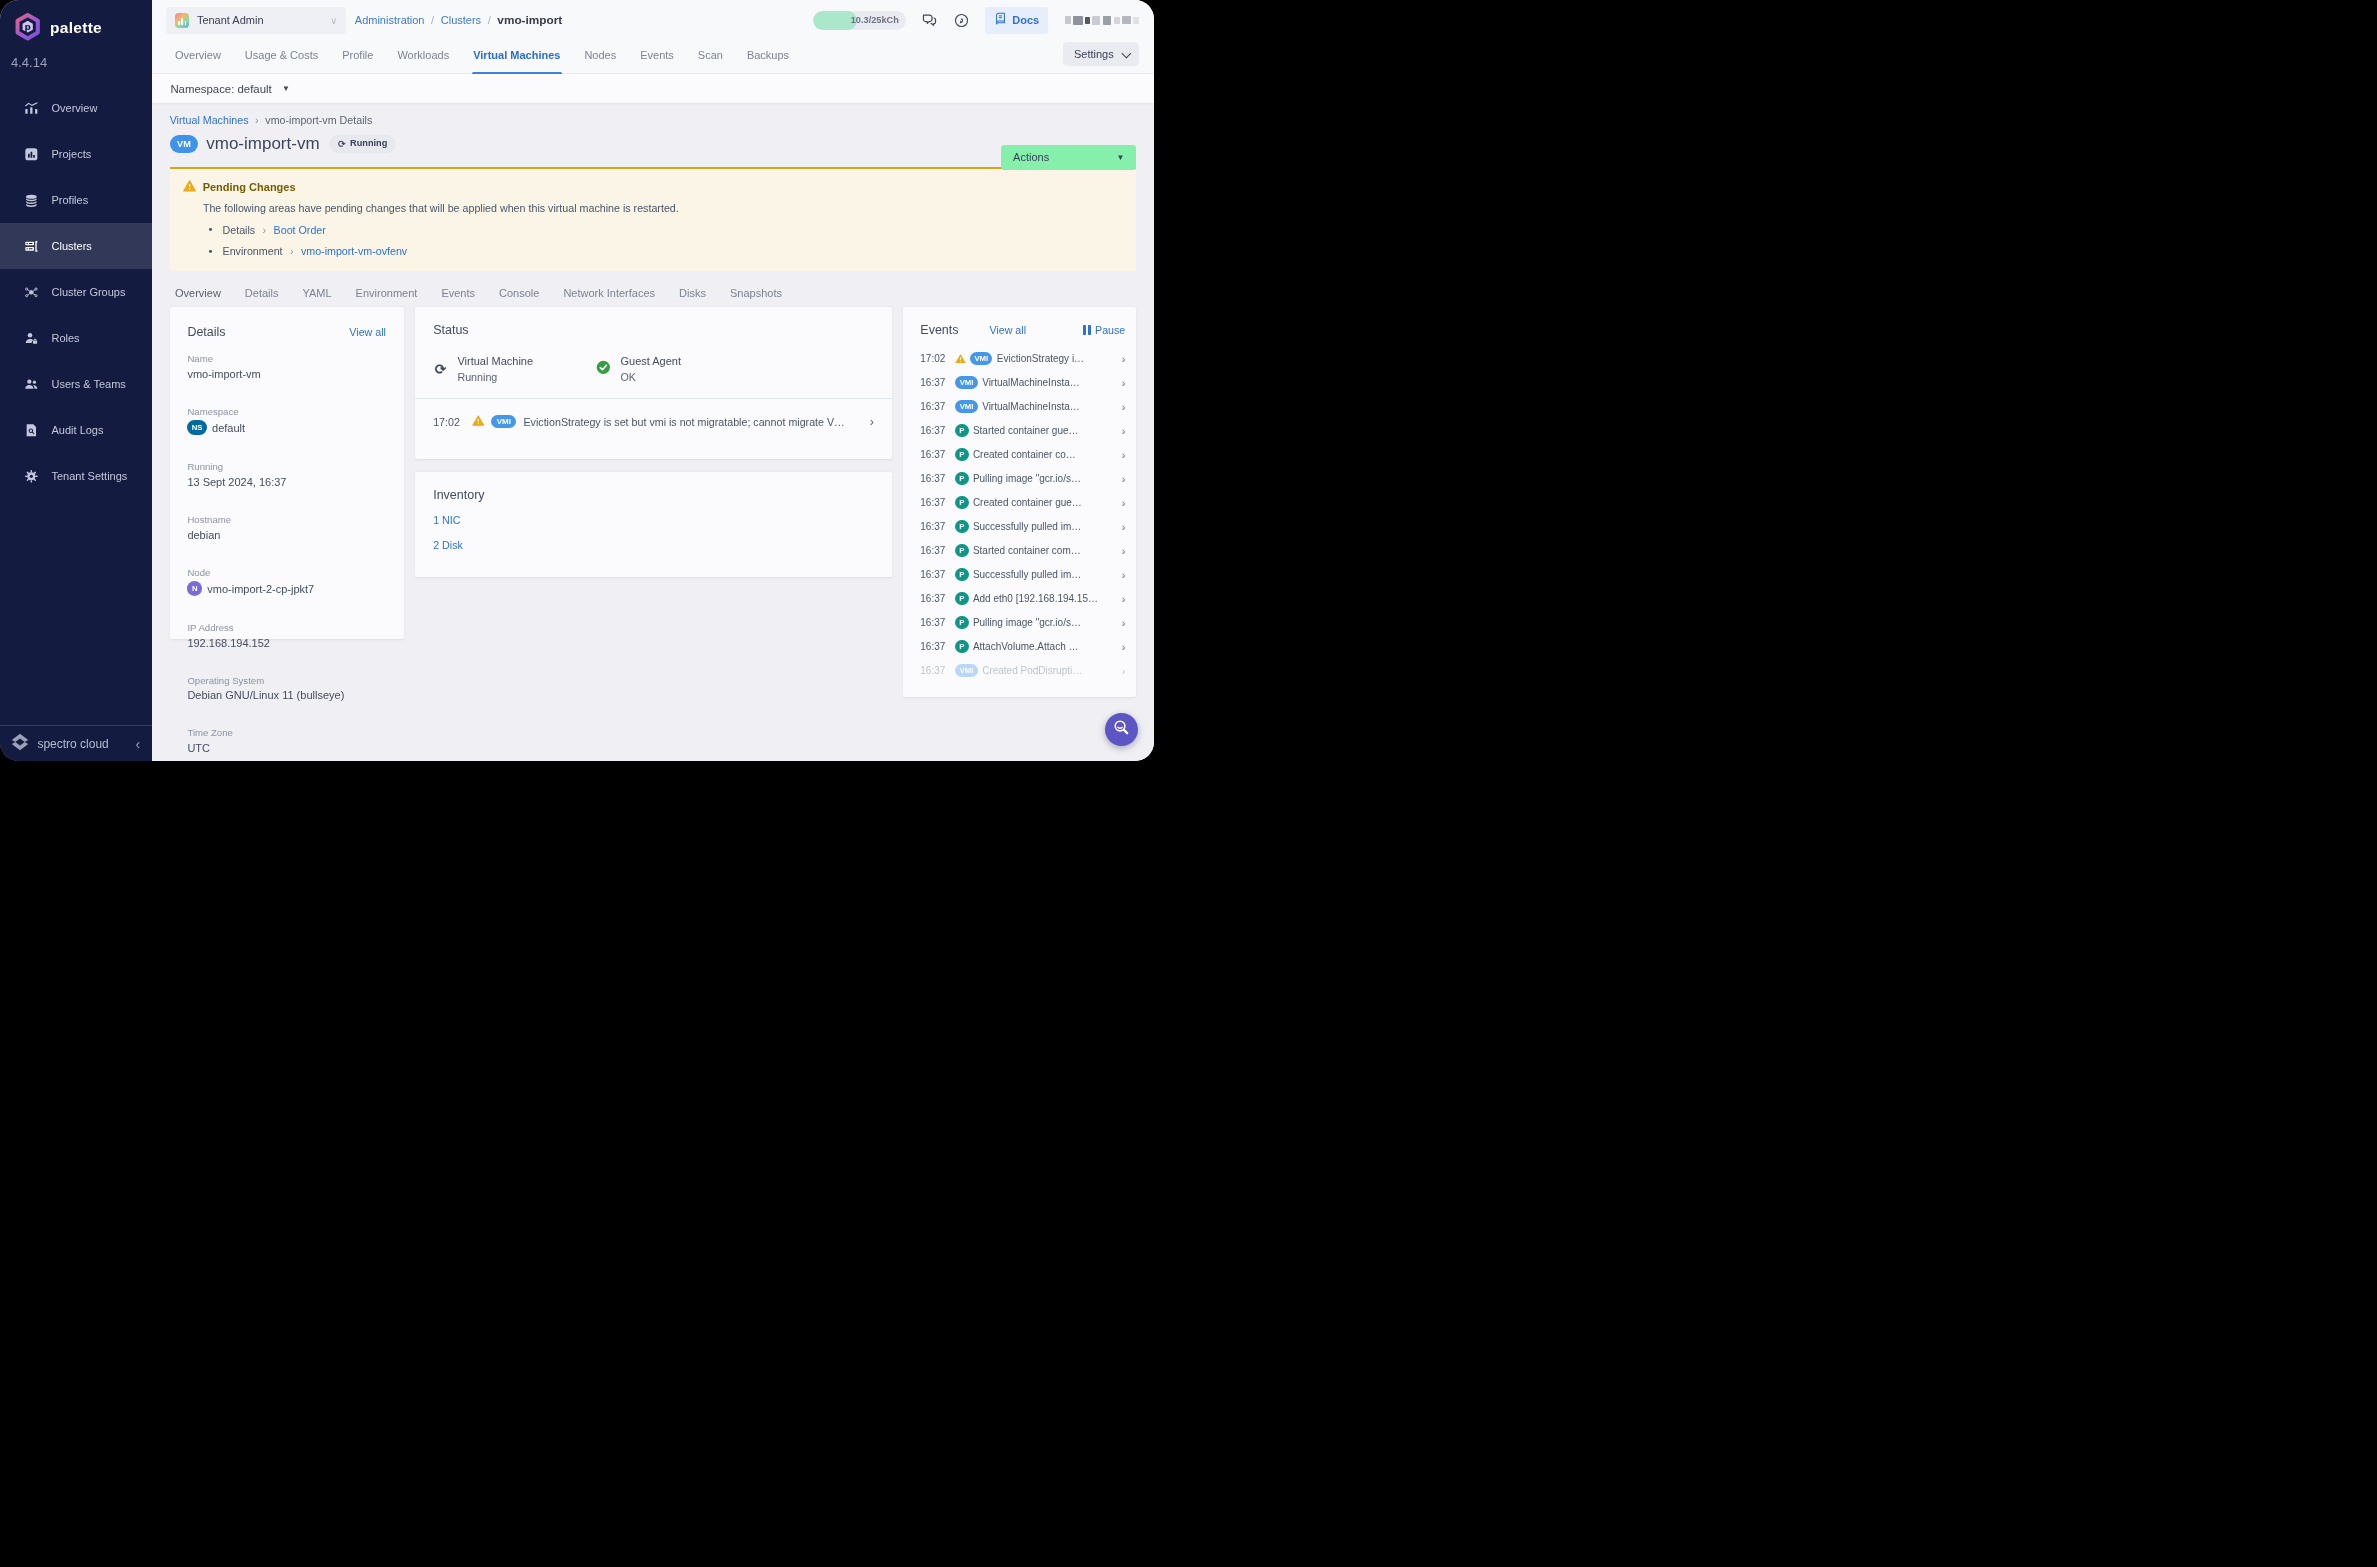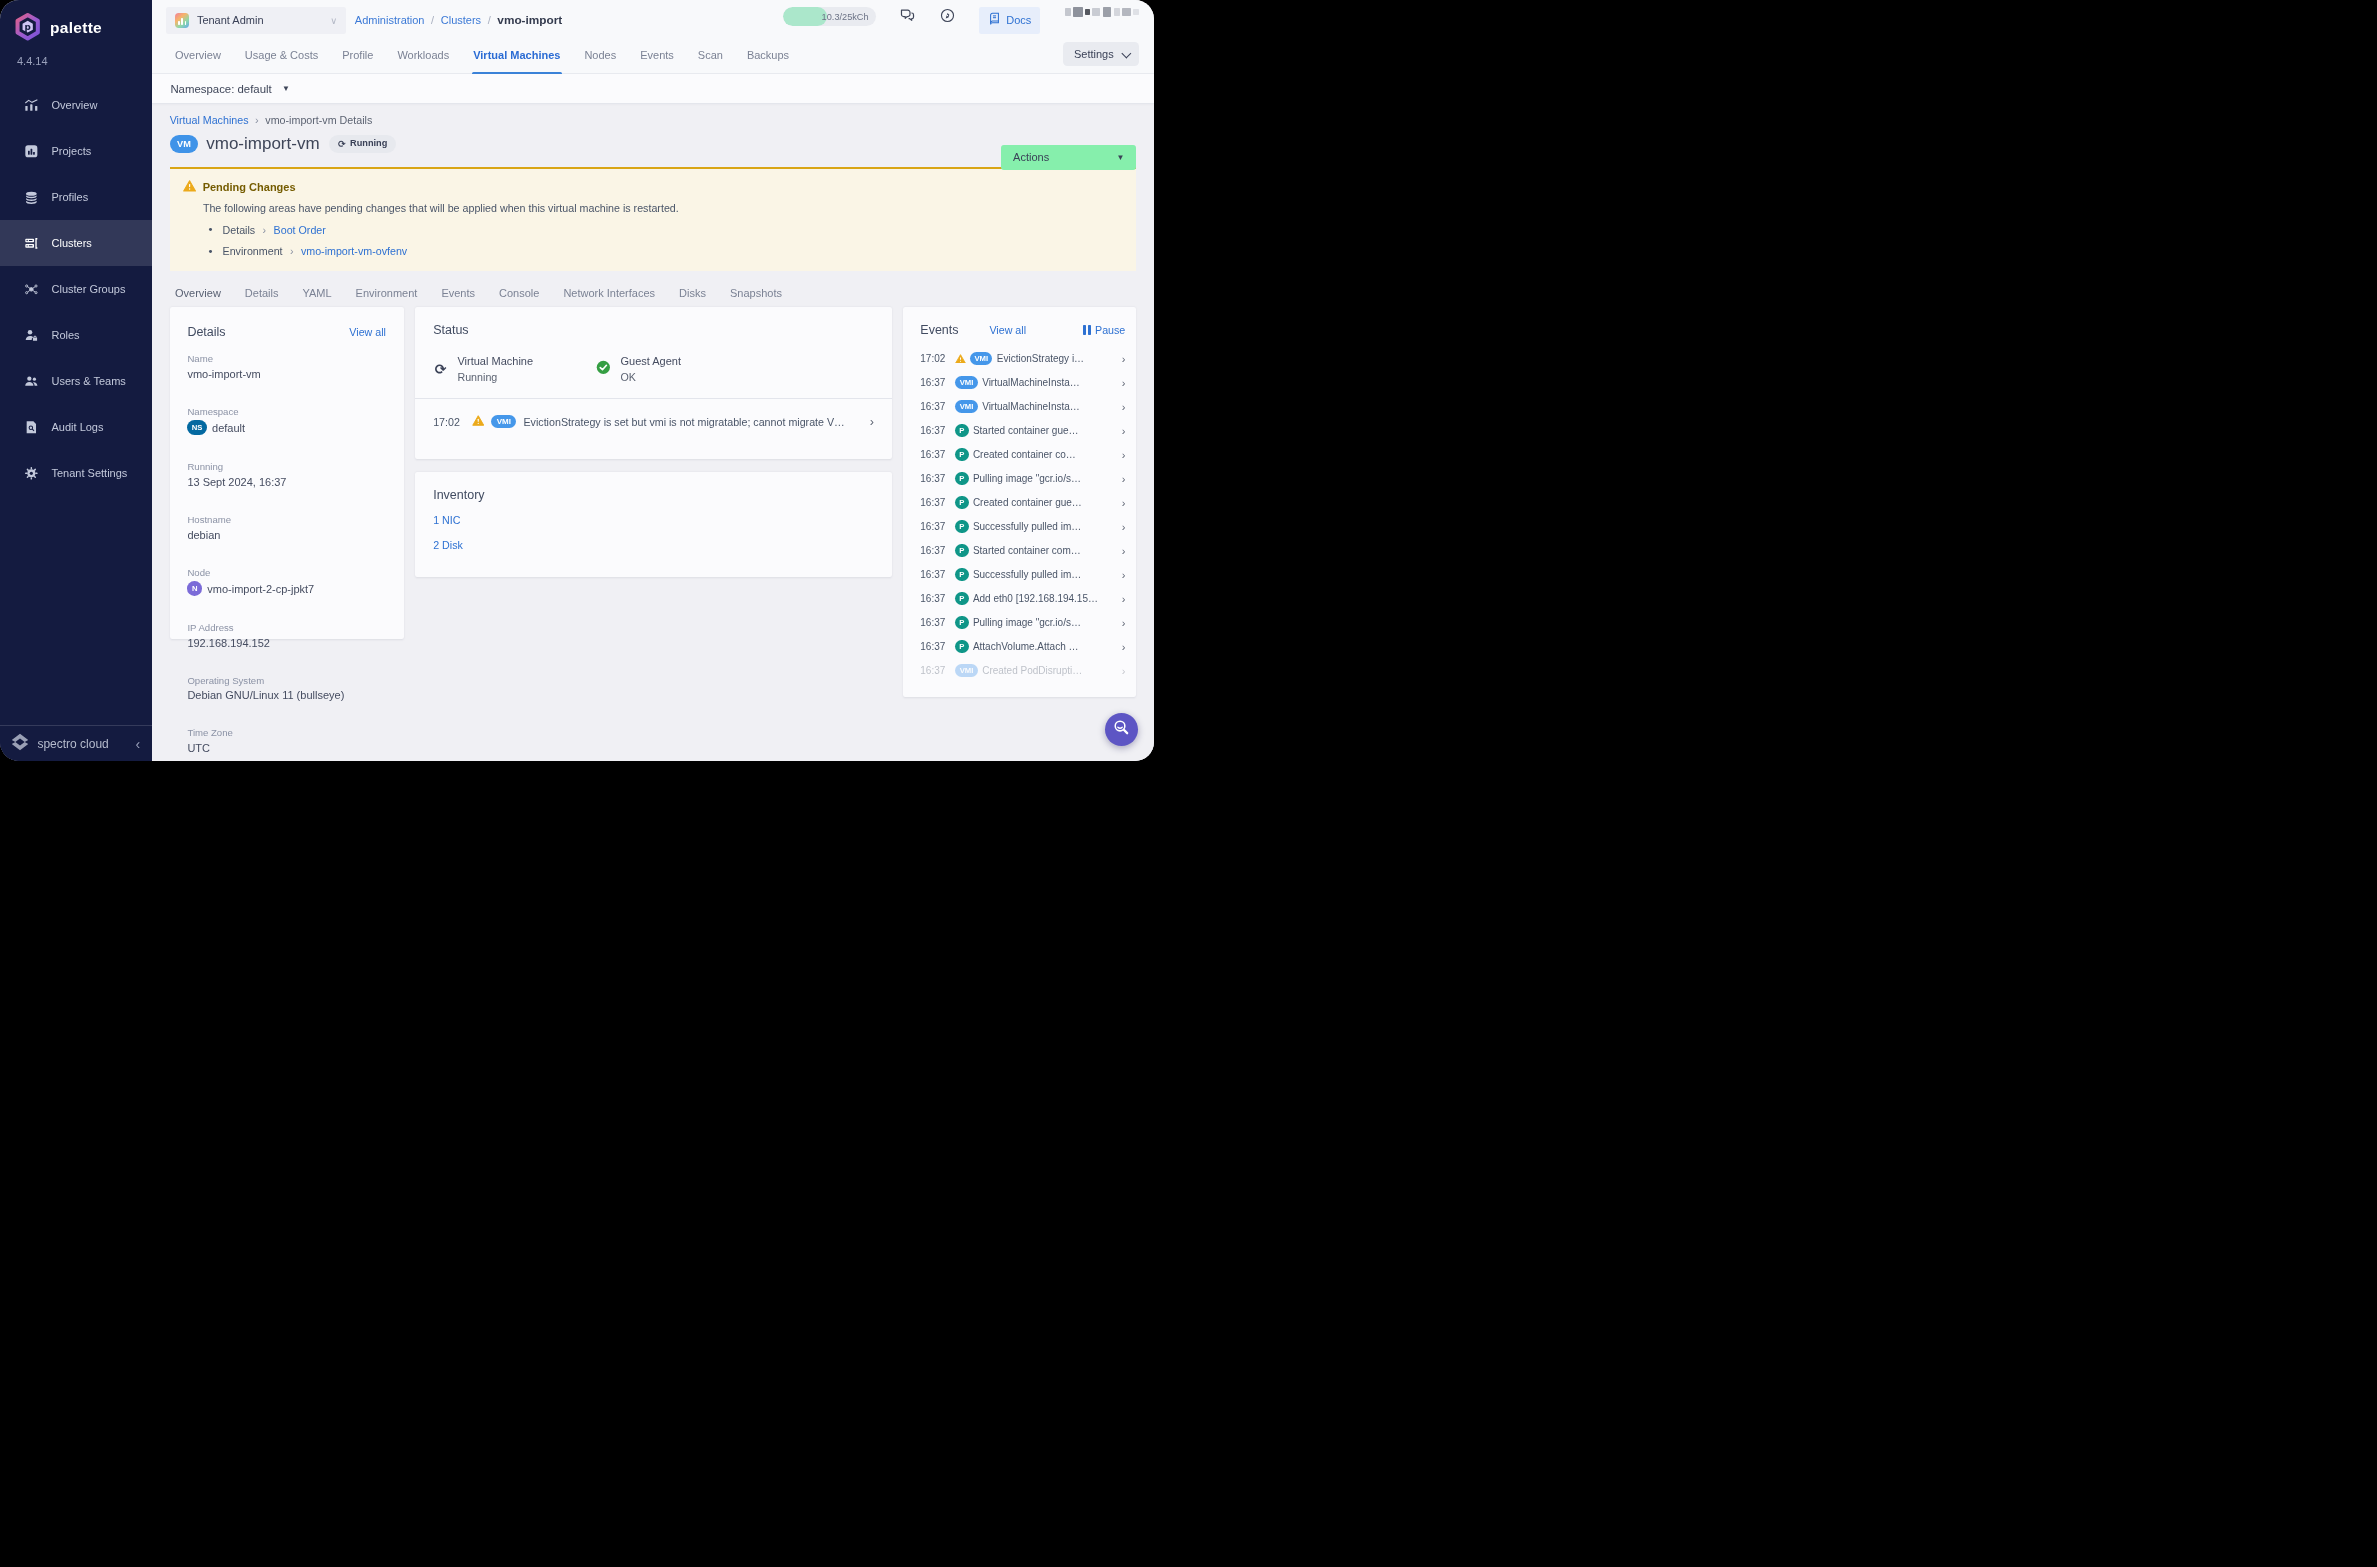--- a/index.html
+++ b/index.html
@@ -4,21 +4,21 @@
 <style>
   html,body{margin:0;padding:0;background:#000;}
   body{width:1154px;height:761px;font-family:"Liberation Sans",sans-serif;position:relative;}
   *{box-sizing:border-box;}
   .window{position:absolute;left:0;top:0;width:1154px;height:761px;border-radius:19px;overflow:hidden;background:#f0f0f4;}
 
   
   .sidebar{position:absolute;left:0;top:0;bottom:0;width:152px;background:#141b40;z-index:6;display:flex;flex-direction:column;}
   .logo-row{display:flex;align-items:center;gap:7.4px;padding:11.8px 0 0 13.2px;}
   .logo-text{font-size:15.5px;font-weight:700;color:#fff;letter-spacing:0.3px;}
-  .version{padding:11px 0 0 17px;font-size:11px;color:#9aa1bb;}
+  .version{padding:11px 0 0 11px;font-size:13px;color:#9aa1bb;}
   .menu{margin-top:14.7px;}
   .menu-item{display:flex;align-items:center;gap:12.5px;height:46px;padding-left:23px;font-size:11px;color:#c3c9db;cursor:pointer;}
   .menu-item .mi-icon{width:16px;display:flex;justify-content:center;align-items:center;}
   .menu-item.active{background:rgba(255,255,255,.13);color:#fff;}
   .promo{position:absolute;left:0;right:0;bottom:36px;background:#1a2149;padding:15.5px 8.8px 16px;text-align:center;}
   .promo-text{font-size:10.7px;color:#dce0ec;line-height:1.55;}
   .upgrade-btn{margin-top:11px;background:#6fd688;color:#17214d;border:none;border-radius:4.4px;padding:6.6px 17.7px;font-size:10.7px;font-family:inherit;cursor:pointer;}
   .sidebar-footer{position:absolute;left:0;right:0;bottom:0;height:36px;border-top:0.7px solid rgba(255,255,255,.14);display:flex;align-items:center;gap:6.6px;padding:0 11.8px 0 8.8px;background:#141b40;}
   .brand-text{font-size:12px;color:#b6bccd;}
   .collapse-chev{margin-left:auto;color:#9aa1bb;font-size:14px;cursor:pointer;line-height:1;}
@@ -30,21 +30,21 @@
   .scope-select{display:flex;align-items:center;gap:7.4px;background:#eff0f5;border-radius:2.2px;height:26.5px;padding:0 8.8px;width:180px;cursor:pointer;}
   .scope-icon{width:14.7px;height:14.7px;border-radius:3.7px;background:linear-gradient(140deg,#f07f9a 0%,#f7b46b 35%,#8fd9a8 65%,#62a9ef 100%);display:flex;align-items:flex-end;justify-content:center;gap:1.5px;padding-bottom:2.9px;}
   .scope-icon i{display:block;width:1.8px;background:#fff;border-radius:0.7px;}
   .scope-icon i:nth-child(1){height:3.7px;}.scope-icon i:nth-child(2){height:6.6px;}.scope-icon i:nth-child(3){height:4.4px;}
   .scope-label{font-size:11px;color:#3a4157;}
   .scope-chev{margin-left:auto;color:#b4b9c6;font-size:9.6px;}
   .crumbs{margin-left:8.8px;display:flex;align-items:center;gap:6.6px;font-size:11px;}
   .crumb-link{color:#3b79d6;cursor:pointer;}
   .crumb-sep{color:#aab0c0;}
   .crumb-current{color:#343b4e;font-weight:600;font-size:11.8px;}
-  .top-right{margin-left:auto;display:flex;align-items:flex-start;gap:23px;}
+  .top-right{margin-left:auto;display:flex;align-items:center;gap:15px;font-weight:bold;}
   .usage-pill{position:relative;width:93px;height:19px;border-radius:9.6px;background:#e9ebf0;overflow:hidden;cursor:pointer;}
   .usage-fill{position:absolute;left:0;top:0;bottom:0;width:47%;background:#abe7cb;border-radius:9.6px;}
   .usage-text{position:absolute;right:7.4px;top:0;bottom:0;display:flex;align-items:center;font-size:9.2px;color:#6b7285;}
   .icon-btn{display:flex;align-items:center;cursor:pointer;}
   .docs-btn{display:flex;align-items:center;gap:5.9px;background:#e7eefb;padding:5.2px 8.8px;border-radius:2.2px;color:#2e71d2;font-size:11px;cursor:pointer;}
   .redacted{display:flex;align-items:center;gap:2.2px;margin-left:1.5px;}
   .redacted i{display:block;border-radius:0.7px;}
   .redacted i:nth-child(1){width:6.6px;height:8px;background:#c4c7ce;}
   .redacted i:nth-child(2){width:9.6px;height:9.6px;background:#8e929c;}
   .redacted i:nth-child(3){width:5.2px;height:6.6px;background:#55585f;}

